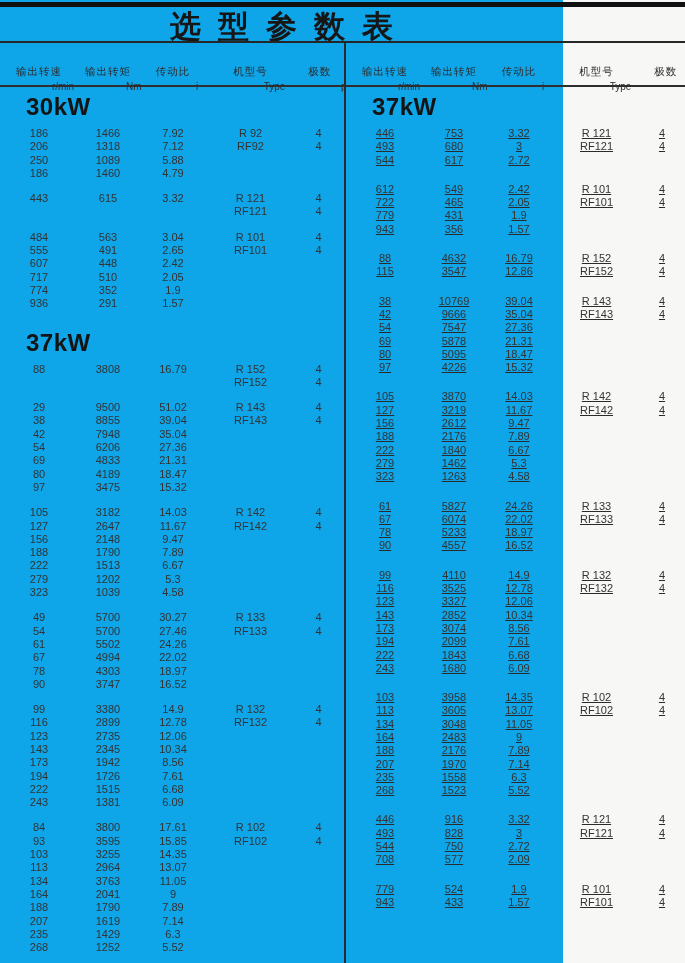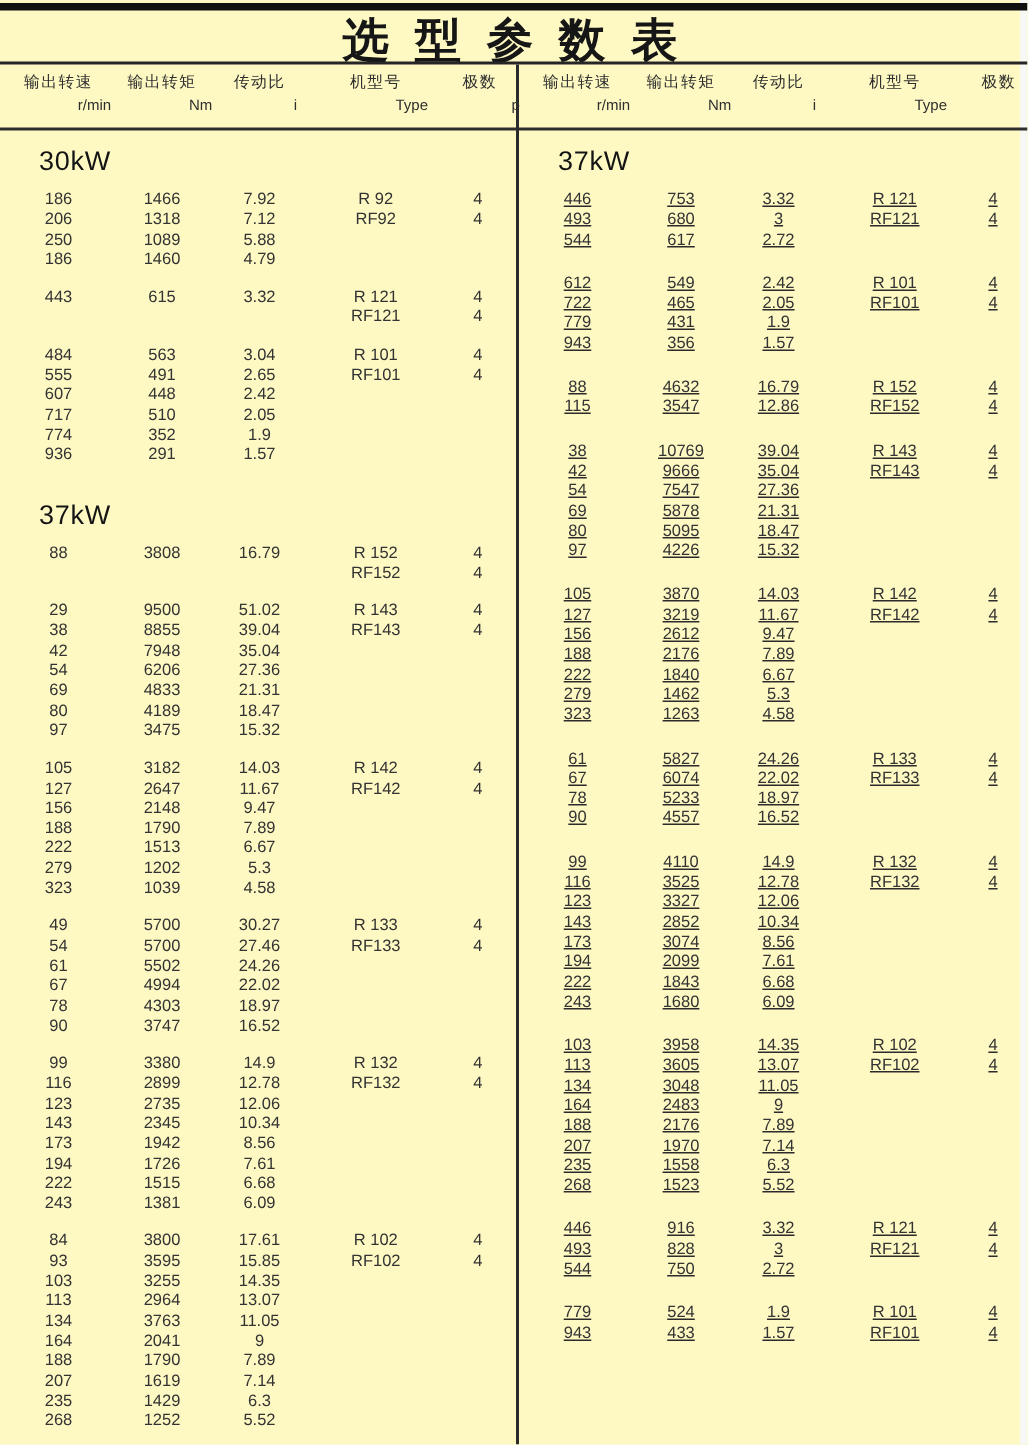--- a/index.html
+++ b/index.html
@@ -2,49 +2,49 @@
 <html><head>
 <meta charset="utf-8">
 <style>
   html,body { margin:0; padding:0; }
   body {
     width:685px; height:963px; overflow:hidden;
     background:#f7f7f5;
     font-family:"Liberation Sans","DejaVu Sans",sans-serif;
     color:#2b2b2b;
   }
-  .page { position:relative; width:680px; height:963px; background:#fef9c3; }
+  .page { position:relative; width:563px; height:963px; background:#0ea5e9; }
 
   .top-bar { position:absolute; top:2px; left:0; width:685px; height:5px; background:#101010; }
 
   .title {
     position:absolute; top:6px; left:0; width:100%;
     margin:0; text-align:center;
     font-size:31px; font-weight:bold; color:#161616;
     letter-spacing:0.55em; padding-left:0.55em; box-sizing:border-box;
     white-space:nowrap;
   }
 
   .title-divider { position:absolute; top:41px; left:0; width:685px; height:2px; background:#262626; }
   .header-divider { position:absolute; top:85px; left:0; width:685px; height:2px; background:#2e2e2e; }
   .column-divider { position:absolute; top:43px; bottom:0; left:344px; width:2px; background:#2b2b2b; }
 
   .header-row { position:absolute; top:44px; left:0; width:685px; height:41px; display:flex; }
   .hdr-half { width:344px; display:grid; grid-template-columns:78px 60px 70px 85px 1fr; }
   .hdr-half.right { width:339px; margin-left:2px; }
-  .hdr-cell { text-align:center; padding-top:4px; }
+  .hdr-cell { text-align:center; padding-top:20px; }
   .hdr-label { font-size:10.5px; line-height:15px; letter-spacing:1px; color:#2e2e2e; }
   .hdr-unit  { font-size:10px; line-height:16px; color:#2e2e2e;margin-left:48px; }
 
   .body-area { position:absolute; top:87px; left:0; width:685px; bottom:0; display:flex; overflow:hidden; }
   .col { width:344px; display:flex; flex-direction:column; }
   .col.right { width:339px; margin-left:2px; }
 
   .section-heading {
-    font-size:18px; font-weight:normal; color:#141414;
+    font-size:24px; font-weight:bold; color:#141414;
     line-height:32px; margin:4px 0 4px 26px; letter-spacing:0.5px;
     flex:none;
   }
   .group { margin-bottom:12px; flex:none; }
   .col.right .group { margin-bottom:16px;text-decoration:underline; }
 
   .row { display:grid; grid-template-columns:78px 60px 70px 85px 1fr; height:13.3px; flex:none; }
   .cell {
     text-align:center; font-size:11px; line-height:13.3px;
     color:#333; white-space:pre;
@@ -825,20 +825,27 @@
             <div class="cell">RF121</div>
             <div class="cell">4</div>
           </div>
           <div class="row">
             <div class="cell">544</div>
             <div class="cell">750</div>
             <div class="cell">2.72</div>
             <div class="cell"></div>
             <div class="cell"></div>
           </div>
+          <div class="row">
+            <div class="cell">708</div>
+            <div class="cell">577</div>
+            <div class="cell">2.09</div>
+            <div class="cell"></div>
+            <div class="cell"></div>
+          </div>
         </div>
         <div class="group">
           <div class="row">
             <div class="cell">779</div>
             <div class="cell">524</div>
             <div class="cell">1.9</div>
             <div class="cell">R 101</div>
             <div class="cell">4</div>
           </div>
           <div class="row">

